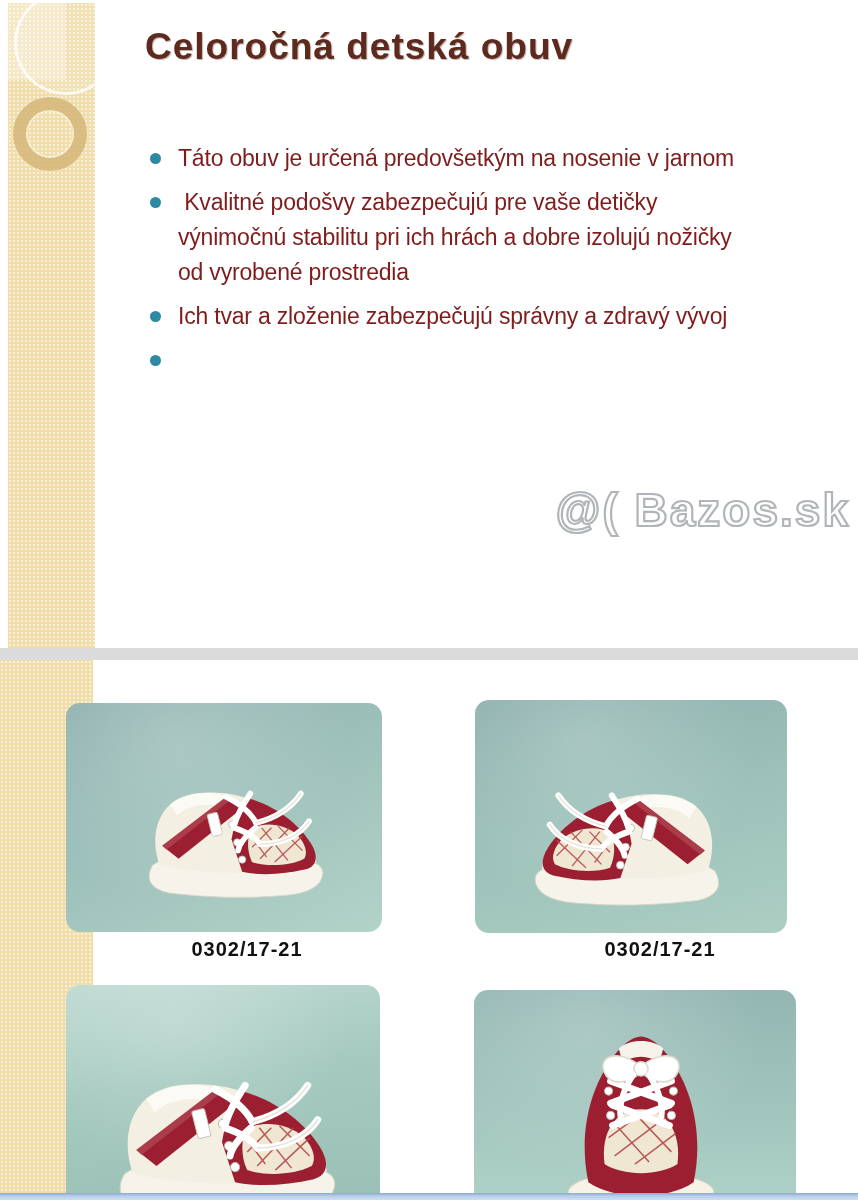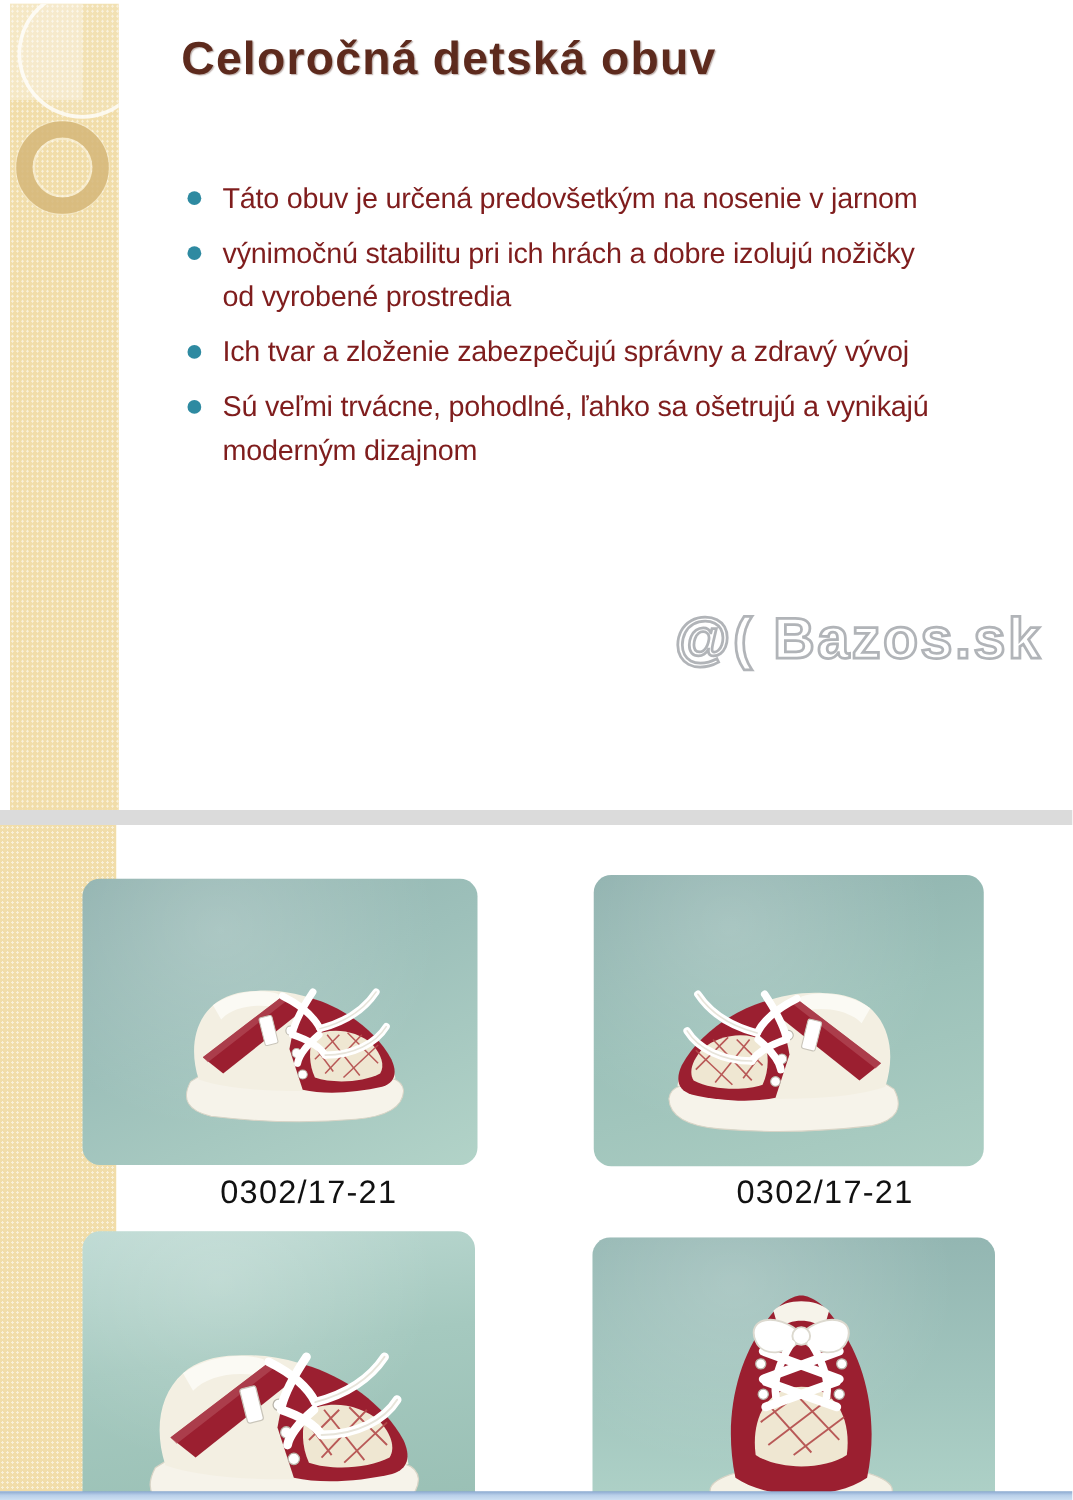--- a/index.html
+++ b/index.html
@@ -57,25 +57,25 @@
             background:linear-gradient(172deg,#bcd9d2 0%,#a5c9bf 45%,#9ac0b5 100%); }
   .photoD { left:474px; top:330px; width:322px; height:210px; border-radius:14px 14px 0 0;
             background:linear-gradient(180deg,#93b6b2 0%,#a2c6be 60%,#aed1c7 100%); }
   .photo svg { position:absolute; z-index:1; }
   .shoeA { left:62px; top:40px; width:212px; }
   .shoeB { left:42px; top:42px; width:224px; transform:scaleX(-1); }
   .shoeC { left:28px; top:38px; width:262px; }
   .shoeD { left:88px; top:14px; width:158px; }
 
   .caption { position:absolute; width:300px; text-align:center;
-             font-size:26px; letter-spacing:1px; color:#111; }
+             font-size:20px; letter-spacing:1px; color:#111;font-weight:bold; }
   .captionA { left:97px;  top:278px; }
   .captionB { left:510px; top:278px; }
 
-  .watermark { position:absolute; right:24px; top:483px; z-index:5;
+  .watermark { position:absolute; right:8px; top:483px; z-index:5;
              font-size:46px; font-weight:bold; letter-spacing:2px;
              color:rgba(255,255,255,.18);
              -webkit-text-stroke:2.2px rgba(125,130,136,.6);
              white-space:nowrap; }
 
   .bottom-line { position:absolute; left:0; top:1193px; width:858px; height:7px; z-index:6;
              background:linear-gradient(180deg,#89a8cf 0%,#b9cfe9 45%,#cddff2 100%); }
 </style>
 </head>
 <body>
@@ -96,39 +96,36 @@
       <div class="bullet">
         <span class="dot"></span>
         <div class="blines">
           <div class="bline">Táto obuv je určená predovšetkým na nosenie v jarnom</div>
         </div>
       </div>
 
       <div class="bullet">
         <span class="dot"></span>
         <div class="blines">
+          <div class="bline">&nbsp;Kvalitné podošvy zabezpečujú pre vaše detičky</div>
           <div class="bline">výnimočnú stabilitu pri ich hrách a dobre izolujú nožičky</div>
           <div class="bline">od vyrobené prostredia</div>
         </div>
       </div>
 
       <div class="bullet">
         <span class="dot"></span>
         <div class="blines">
           <div class="bline">Ich tvar a zloženie zabezpečujú správny a zdravý vývoj</div>
         </div>
       </div>
 
 
       <div class="bullet">
         <span class="dot"></span>
-        <div class="blines">
-          <div class="bline">Sú veľmi trvácne, pohodlné, ľahko sa ošetrujú a vynikajú</div>
-          <div class="bline">moderným dizajnom</div>
-        </div>
       </div>
 
     </div>
   </div>
 
   <div class="page-gap"></div>
 
   <div class="page2">
     <div class="strip2"></div>
 

